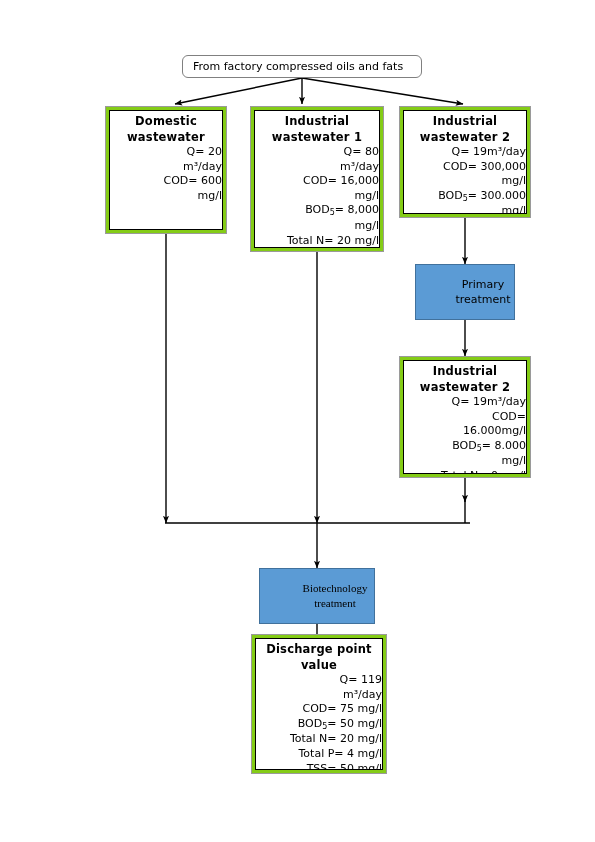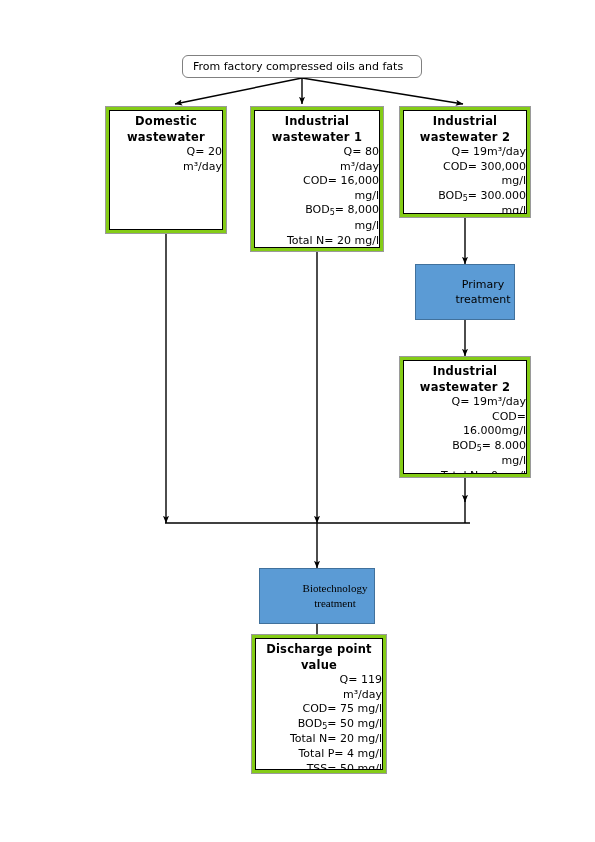--- a/index.html
+++ b/index.html
@@ -118,20 +118,21 @@
   <div class="srcbox" style="left:182px;top:55px;width:240px;height:23px;border-radius:6px;">
     <span>From factory compressed oils and fats</span>
   </div>
 
   <div class="frame" style="left:105px;top:106px;width:122px;height:128px;">
     <div class="inner">
       <span class="btitle">Domestic</span>
       <span class="btitle" style="padding-top:0;">wastewater</span>
       <div class="rows">
         <span class="row"><span class="k">Q</span><span class="v">= 20 m³/day</span></span>
+        <span class="row"><span class="k">COD</span><span class="v">=  600 mg/l</span></span>
 
       </div>
     </div>
   </div>
 
   <div class="frame" style="left:250px;top:106px;width:134px;height:146px;">
     <div class="inner">
       <span class="btitle">Industrial</span>
       <span class="btitle" style="padding-top:0;">wastewater 1</span>
       <div class="rows">

